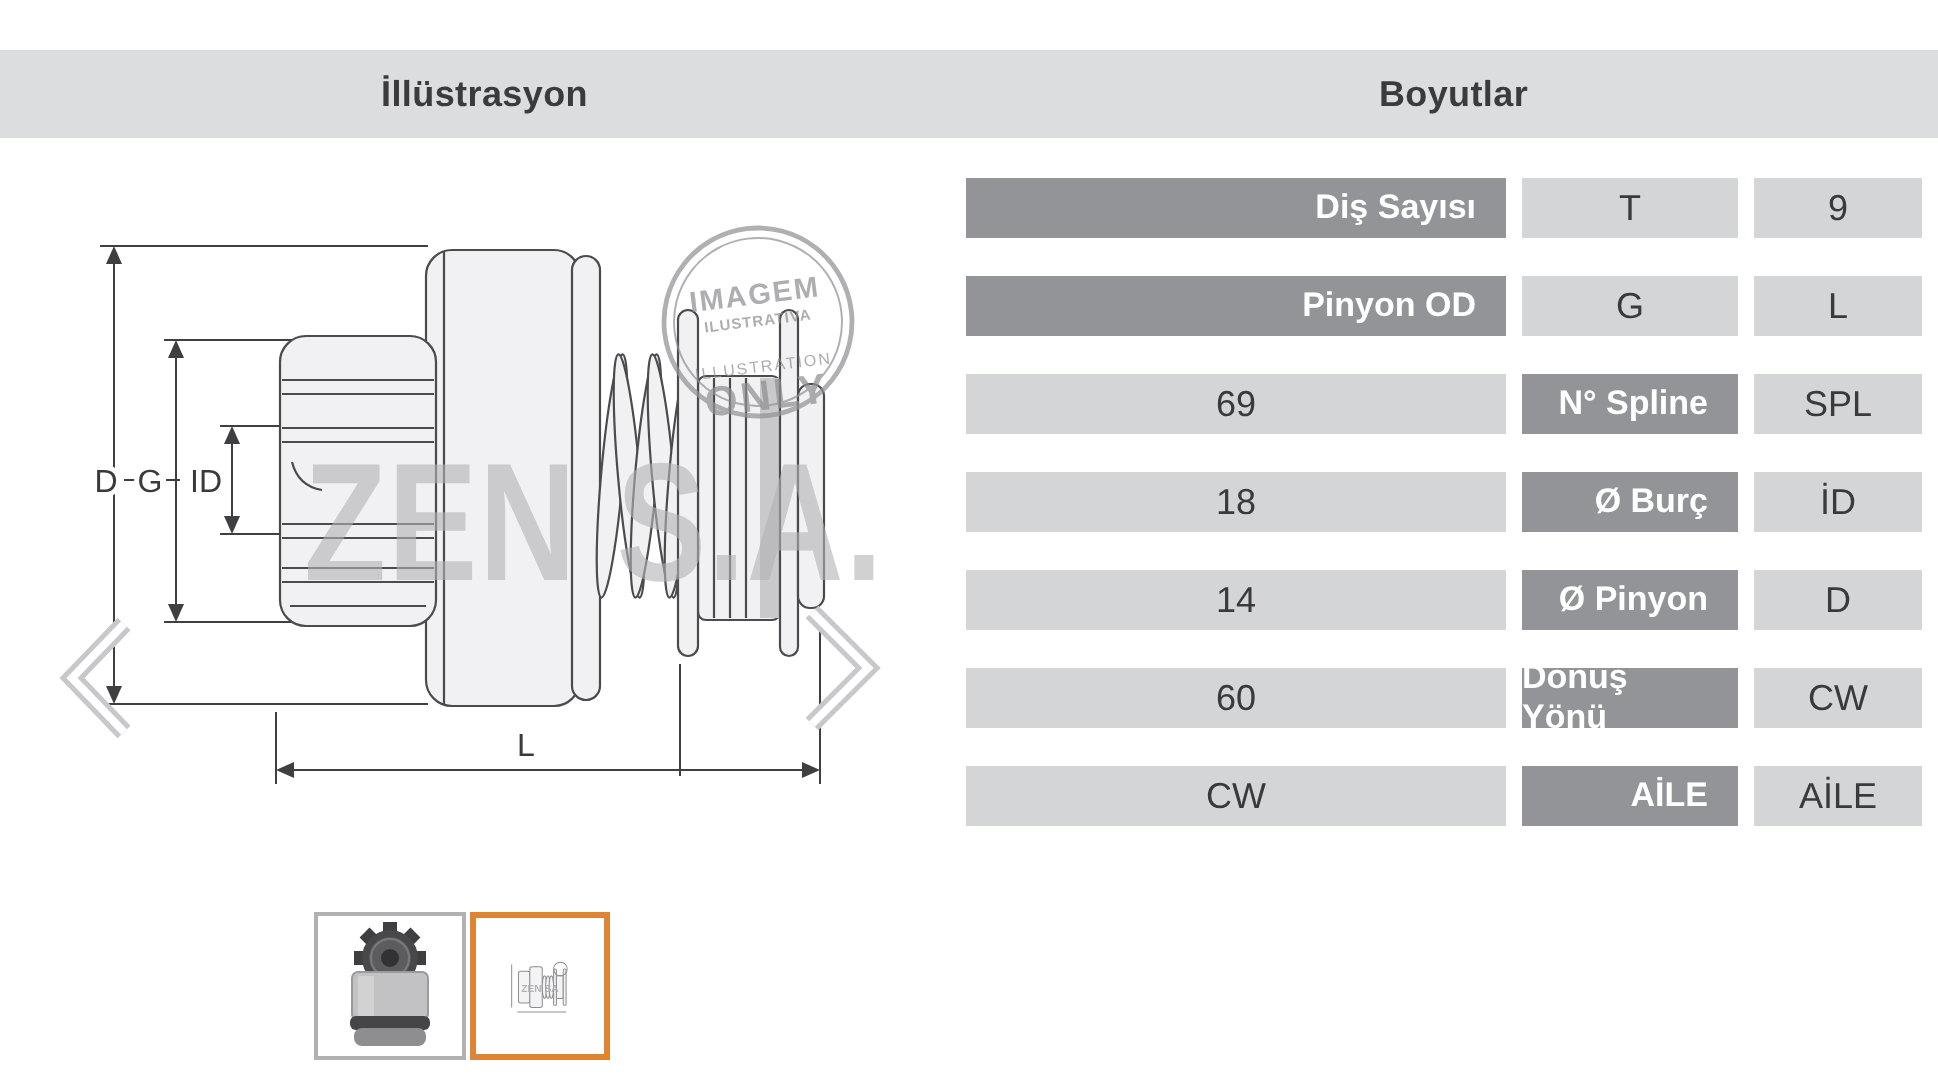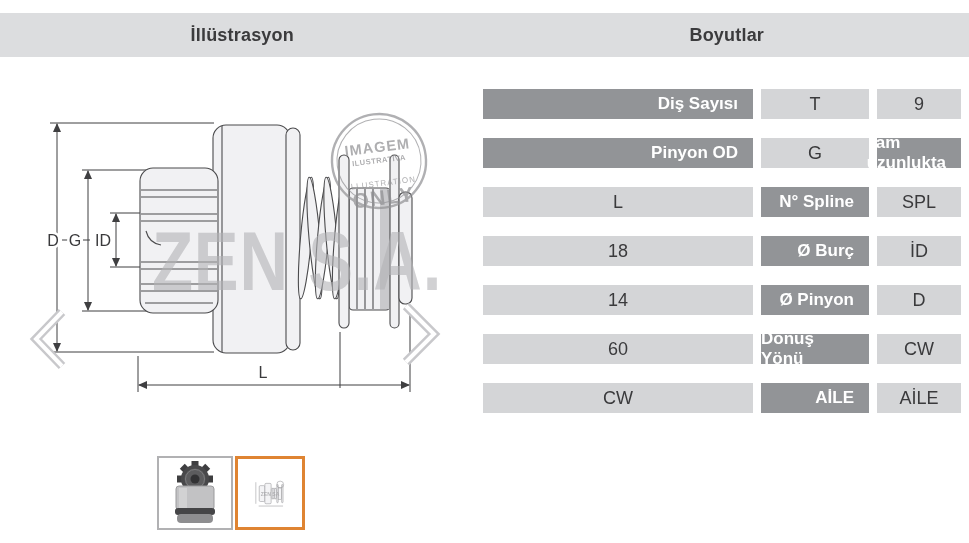--- a/index.html
+++ b/index.html
@@ -1,21 +1,21 @@
 <!DOCTYPE html>
 <html><head>
 <meta charset="utf-8">
 <style>
   html,body{margin:0;padding:0;}
   body{
     width:969px;height:543px;position:relative;overflow:hidden;
     background:#ffffff;font-family:"Liberation Sans",sans-serif;
   }
   .header-bar{
-    position:absolute;left:0;top:13px;width:969px;height:44px;
+    position:absolute;left:0;top:25px;width:969px;height:44px;
     background:#dcdddf;display:flex;
   }
   .header-cell{
     width:50%;text-align:center;line-height:44px;
     font-size:18px;font-weight:bold;color:#3b3b3d;letter-spacing:.2px;
   }
   .spec-table{
     position:absolute;left:483px;top:75px;
     display:grid;grid-template-columns:270px 108px 84px;
     column-gap:8px;row-gap:5px;grid-auto-rows:44px;
@@ -138,22 +138,22 @@
 </svg>
 
 <div class="spec-table">
   <div class="cell label">Diş Sayısı</div>
   <div class="cell code">T</div>
   <div class="cell value">9</div>
 
   <div class="cell label">Pinyon OD</div>
   <div class="cell code">G</div>
 
-  <div class="cell label">Tam uzunlukta</div>
   <div class="cell code">L</div>
+  <div class="cell value">69</div>
 
   <div class="cell label">N° Spline</div>
   <div class="cell code">SPL</div>
   <div class="cell value">18</div>
 
   <div class="cell label">Ø Burç</div>
   <div class="cell code">İD</div>
   <div class="cell value">14</div>
 
   <div class="cell label">Ø Pinyon</div>

